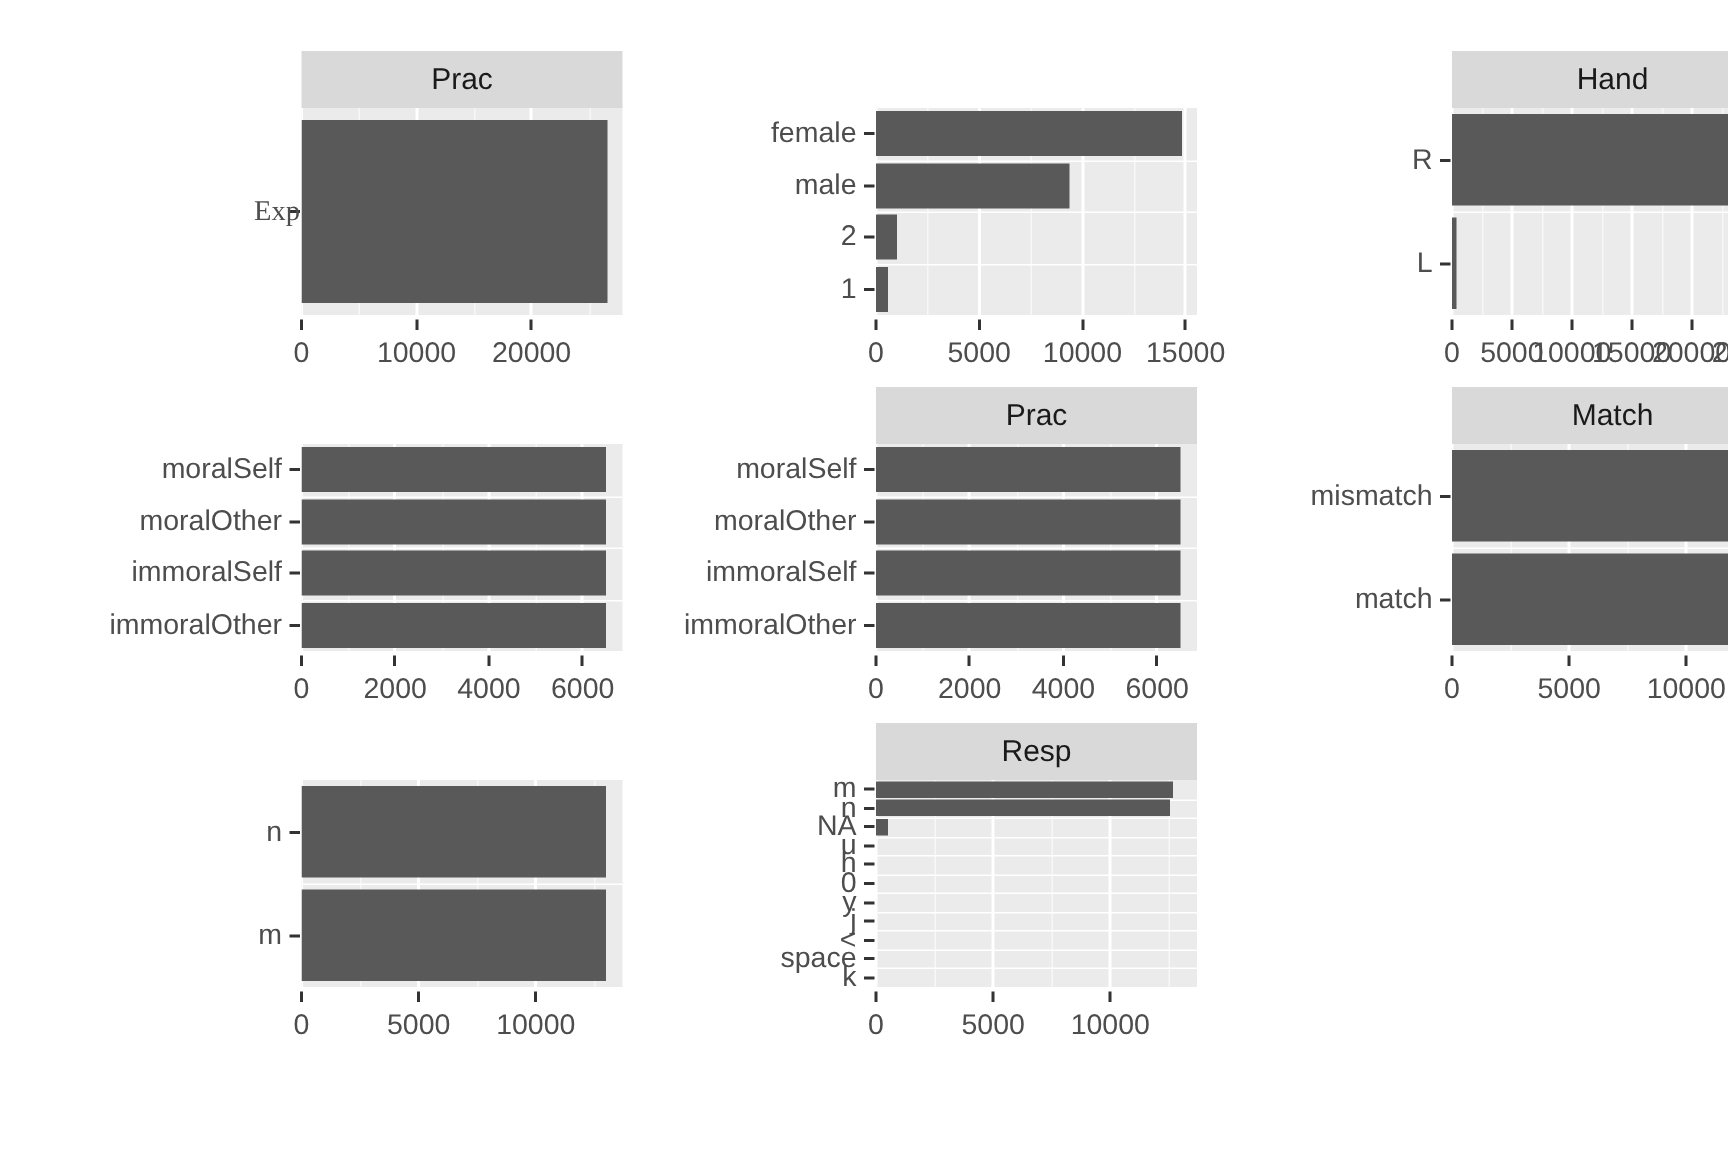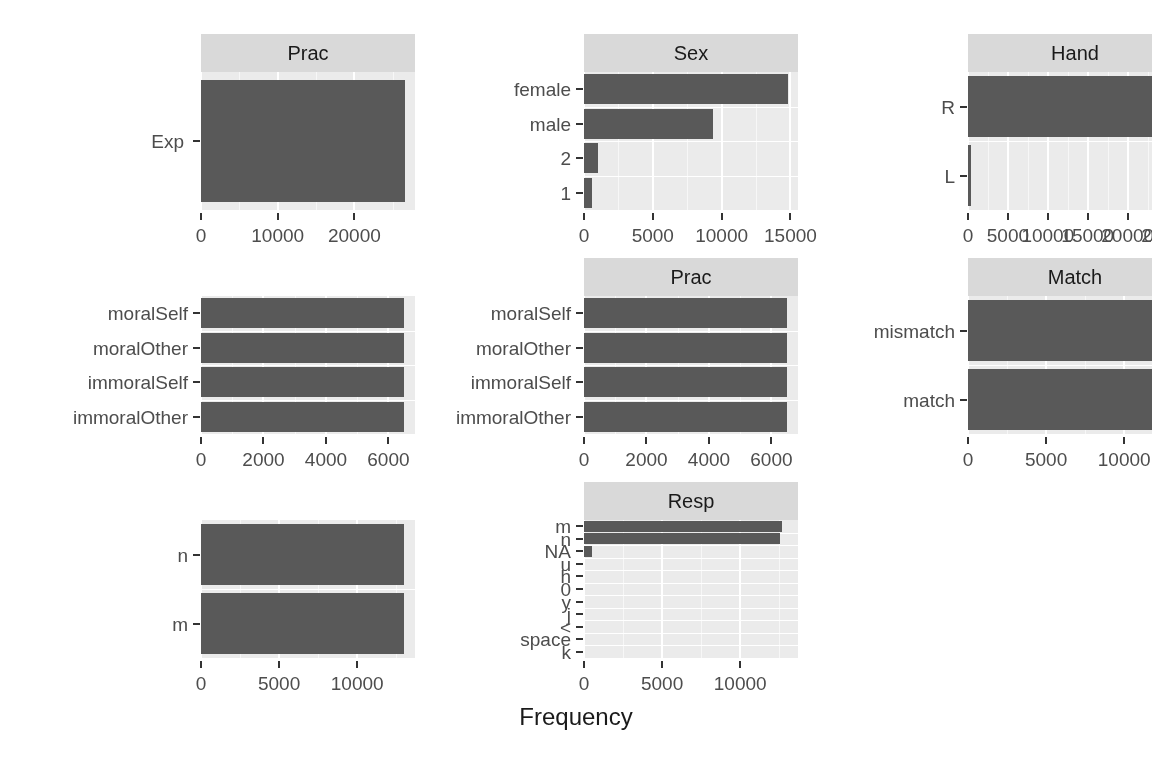--- a/index.html
+++ b/index.html
@@ -144,32 +144,29 @@
         <div class="panel" style="left: 201px; top: 52px; width: 214px; height: 138px;">
           <div class="gridline-minor" style="left: 38.3513px;"></div>
           <div class="gridline-minor" style="left: 115.054px;"></div>
           <div class="gridline-minor" style="left: 191.756px;"></div>
           <div class="gridline-major" style="left: -1px;"></div>
           <div class="gridline-major" style="left: 75.7025px;"></div>
           <div class="gridline-major" style="left: 152.405px;"></div>
           <div class="bar" style="left: 0px; width: 203.645px; height: 121.44px; top: 8.28px; background: rgb(89, 89, 89);"></div>
         </div>
         <div class="y-tick-mark" style="left: 193px; top: 121px;"></div>
-        <div class="y-tick-label" style="right: 200px; top: 121px;">Exp</div>
+        <div class="y-tick-label" style="right: 184px; top: 121px; font-family: Liberation Serif, serif;">Exp</div>
         <div class="x-tick-mark" style="left: 201px; top: 193px;"></div>
         <div class="x-tick-label" style="left: 201px; top: 206px;">0</div>
         <div class="x-tick-mark" style="left: 277.703px; top: 193px;"></div>
         <div class="x-tick-label" style="left: 277.703px; top: 206px;">10000</div>
         <div class="x-tick-mark" style="left: 354.405px; top: 193px;"></div>
         <div class="x-tick-label" style="left: 354.405px; top: 206px;">20000</div>
       </div>
       <div class="panel-cell">
-        <div class="strip" style="left: 200px; top: 14px; width: 214px;">
-          <span class="strip-label">Sex</span>
-        </div>
         <div class="panel" style="left: 200px; top: 52px; width: 214px; height: 138px;">
           <div class="gridline-minor" style="left: 34.4051px;"></div>
           <div class="gridline-minor" style="left: 103.215px;"></div>
           <div class="gridline-minor" style="left: 172.026px;"></div>
           <div class="gridline-major" style="left: -1px;"></div>
           <div class="gridline-major" style="left: 67.8103px;"></div>
           <div class="gridline-major" style="left: 136.621px;"></div>
           <div class="gridline-major" style="left: 205.431px;"></div>
           <div class="gridline-h" style="top: 103.5px;"></div>
           <div class="gridline-h" style="top: 69px;"></div>
@@ -407,14 +404,13 @@
         <div class="y-tick-label" style="right: 197px; top: 58.2727px;">m</div>
         <div class="x-tick-mark" style="left: 200px; top: 193px;"></div>
         <div class="x-tick-label" style="left: 200px; top: 206px;">0</div>
         <div class="x-tick-mark" style="left: 278.102px; top: 193px;"></div>
         <div class="x-tick-label" style="left: 278.102px; top: 206px;">5000</div>
         <div class="x-tick-mark" style="left: 356.204px; top: 193px;"></div>
         <div class="x-tick-label" style="left: 356.204px; top: 206px;">10000</div>
       </div>
       <div class="panel-cell"></div>
     </div>
-  <div class="axis-title-x">Frequency</div>
 </div>
 
 </body></html>

